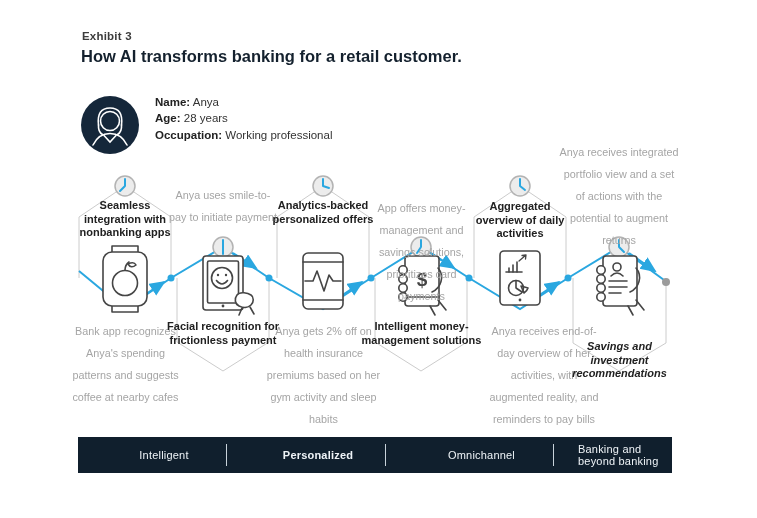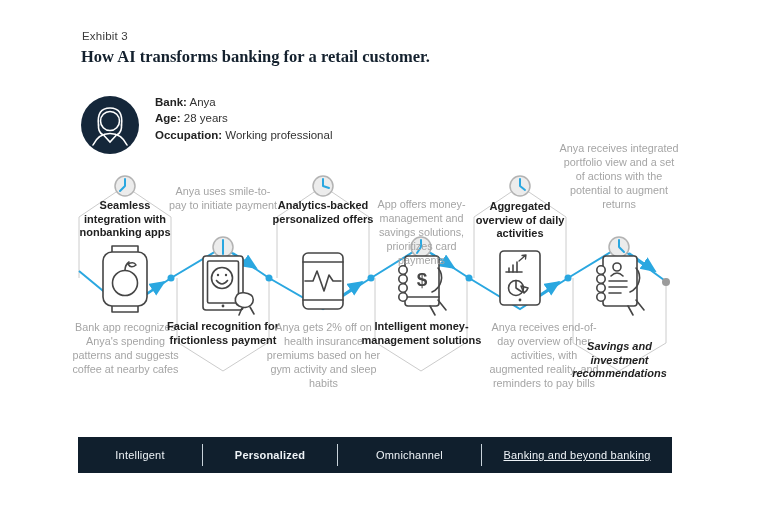--- a/index.html
+++ b/index.html
@@ -3,49 +3,49 @@
 <meta charset="utf-8">
 <style>
   * { margin:0; padding:0; box-sizing:border-box; }
   body { background:#ffffff; font-family:"Liberation Sans", sans-serif; }
   .canvas {
     position:relative; width:757px; height:518px; background:#ffffff;
     overflow:hidden;
   }
   .exhibit-label {
     position:absolute; left:82px; top:30px;
-    font-size:11.5px; color:#3c3c3c; letter-spacing:.2px;
+    font-size:11.5px; color:#3c3c3c; letter-spacing:.2px;font-weight:bold;
   }
   .page-title {
     position:absolute; left:81px; top:47px; width:560px;
-    font-family:Liberation Serif, serif; font-weight:bold;
+    font-family:Liberation Sans, sans-serif; font-weight:bold;
     font-size:16.5px; color:#14212e;
   }
   .avatar-wrap { position:absolute; left:80px; top:95px; width:60px; height:60px; }
   .profile-text { position:absolute; left:155px; top:94px; font-size:11.5px; color:#333; line-height:16.4px; }
   .profile-text b { color:#222; }
 
   .diagram-svg { position:absolute; left:0; top:0; }
 
   .step-label {
     position:absolute; text-align:center; font-size:11px; font-weight:bold;
     color:#212121; line-height:13.5px;
   }
   .step-desc {
     position:absolute; text-align:center; font-size:10.8px;
-    color:#a5a5a5; line-height:14px;
+    color:#a5a5a5; line-height:22px;
   }
 
   .footer-bar {
     position:absolute; left:78px; top:437px; width:594px; height:36px;
     background:#101f2d; display:flex; align-items:center;
   }
   .bar-cell {
     display:flex; align-items:center; justify-content:center;
-    height:100%; color:#eef3f7; font-size:11px; letter-spacing:.2px;
+    height:100%; color:#eef3f7; font-size:11px; letter-spacing:.2px;margin-left:24px;
   }
   .bar-divider { width:1px; height:22px; background:#c8d2da; flex:0 0 auto; }
 </style>
 </head>
 <body>
 
 <div class="canvas">
 
   <div class="exhibit-label">Exhibit 3</div>
   <div class="page-title">How AI transforms banking for a retail customer.</div>
@@ -58,21 +58,21 @@
         <path d="M18.5,30 q-2,-17 11.5,-17 q13.5,0 11.5,17"></path>
         <path d="M18.5,30 q-.5,7 4,9.5"></path>
         <path d="M41.5,30 q.5,7 -4,9.5"></path>
         <path d="M13,50 q5.5,-11.5 17,-11.5 q11.5,0 17,11.5"></path>
         <path d="M24,40.5 l6,6.5 l6,-6.5"></path>
       </g>
     </svg>
   </div>
 
   <div class="profile-text">
-    <div><b>Bank:</b> <span>Anya</span></div>
+    <div><b>Name:</b> <span>Anya</span></div>
     <div><b>Age:</b> <span>28 years</span></div>
     <div><b>Occupation:</b> <span>Working professional</span></div>
   </div>
 
   <svg class="diagram-svg" width="757" height="518" viewBox="0 0 757 518">
     <defs>
       <marker id="arr" markerWidth="9" markerHeight="8" refX="7" refY="3.5" orient="auto">
         <path d="M0,0 L8,3.5 L0,7 Z" fill="#2aa7e0"></path>
       </marker>
     </defs>
@@ -215,16 +215,16 @@
   <div class="step-desc" style="left:559px; top:141px; width:120px;">Anya receives integrated portfolio view and a set of actions with the potential to augment returns</div>
   <div class="step-label" style="left:560px; top:340px; width:119px;font-style:italic;">Savings and investment recommendations</div>
 
   <div class="footer-bar">
     <div class="bar-cell" style="flex:0 0 124px;">Intelligent</div>
     <span class="bar-divider"></span>
     <div class="bar-cell" style="flex:0 0 134px;font-weight:bold;">Personalized</div>
     <span class="bar-divider"></span>
     <div class="bar-cell" style="flex:0 0 143px;">Omnichannel</div>
     <span class="bar-divider"></span>
-    <div class="bar-cell" style="flex:1 1 auto;text-decoration:underline;">Banking and beyond banking</div>
+    <div class="bar-cell" style="flex:1 1 auto;">Banking and beyond banking</div>
   </div>
 
 </div>
 
 </body></html>

